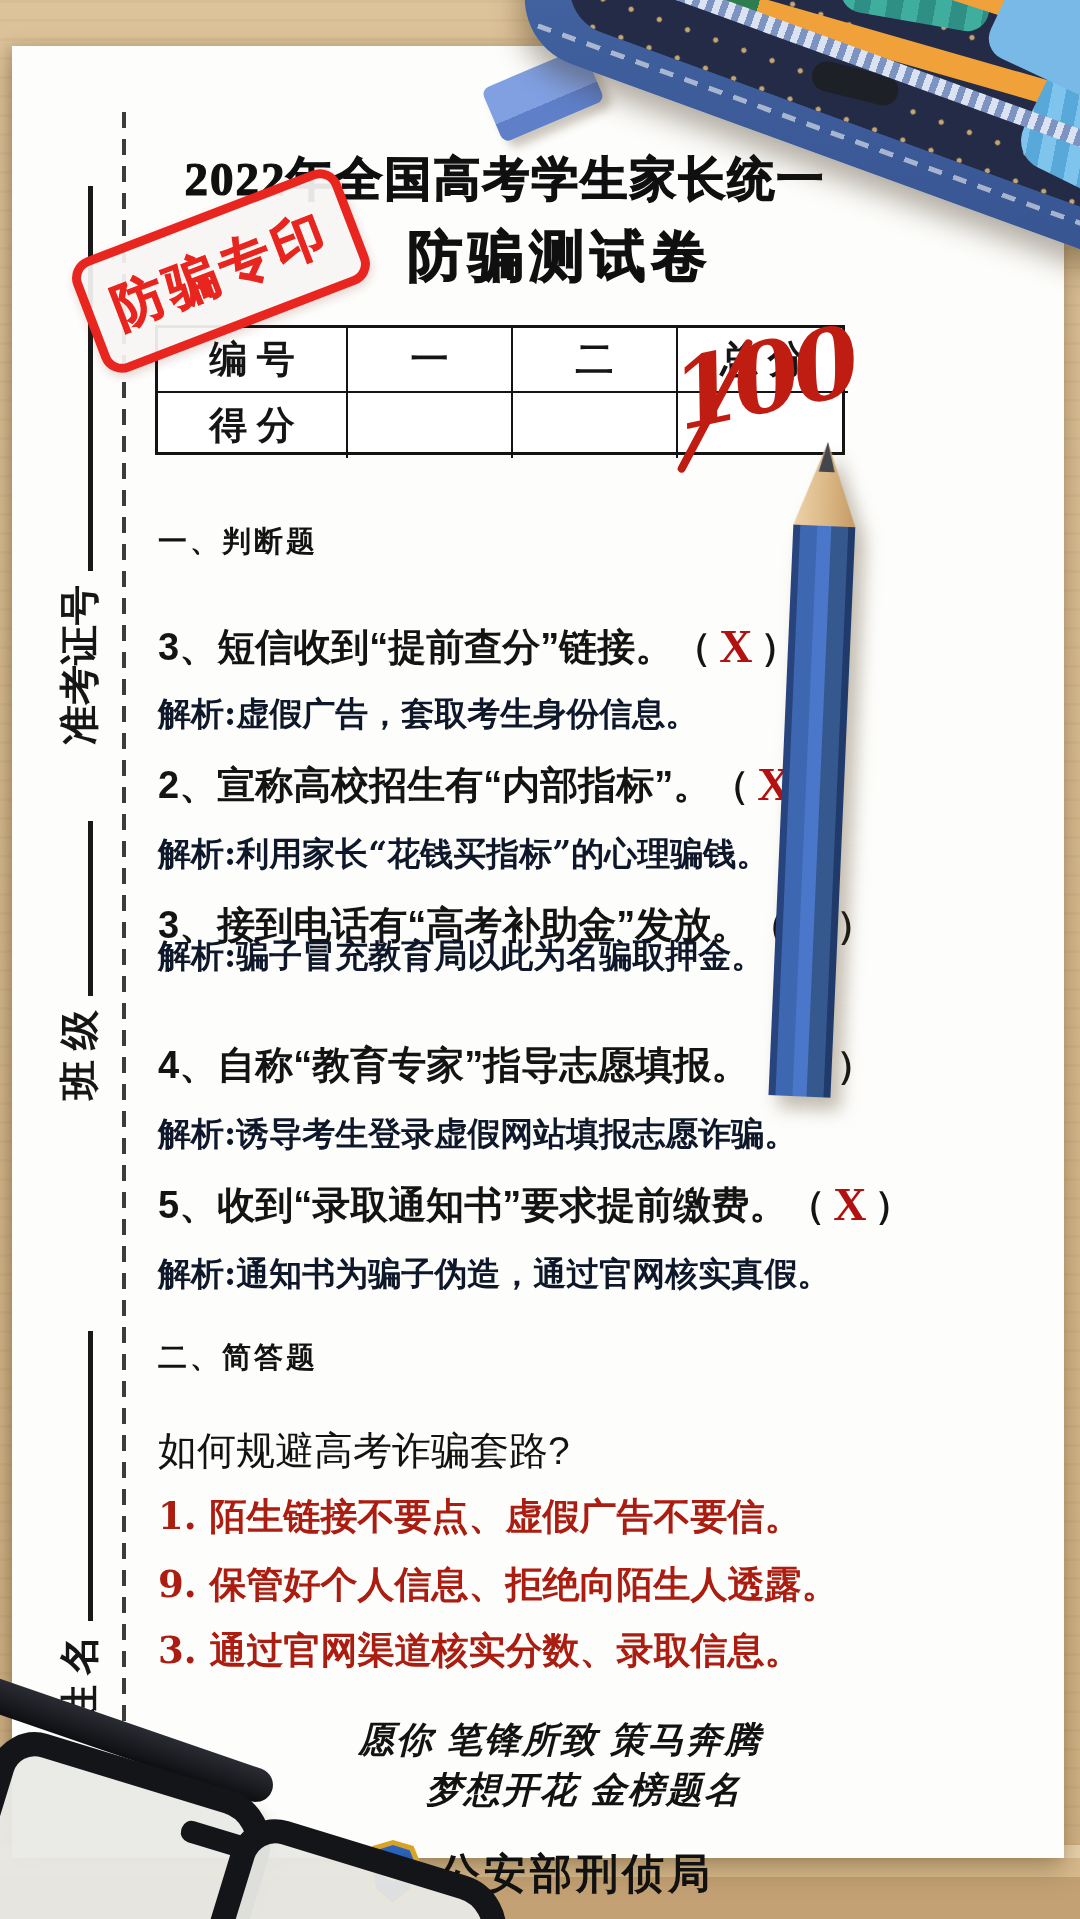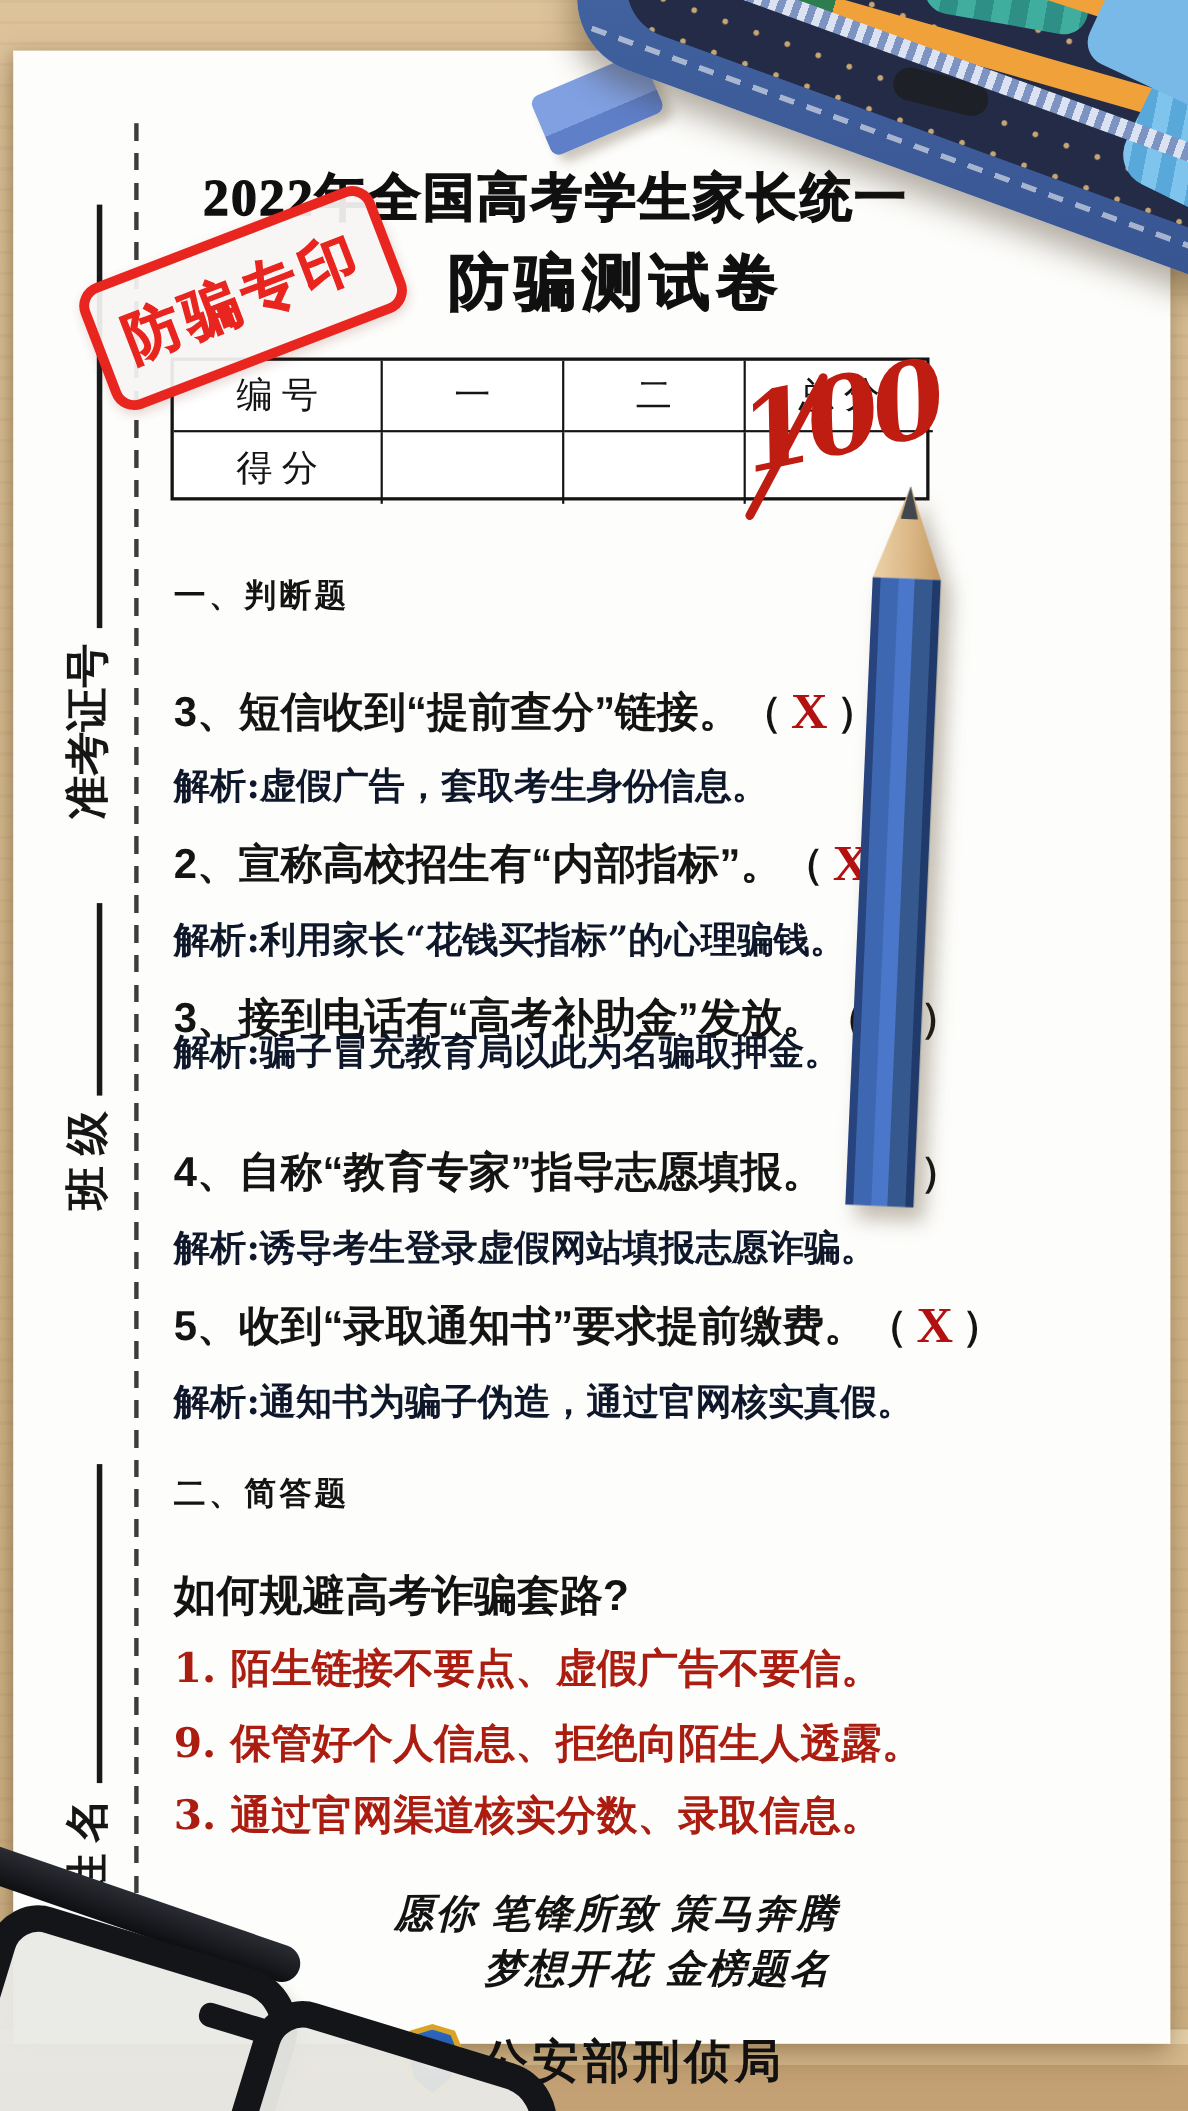--- a/index.html
+++ b/index.html
@@ -38,42 +38,42 @@
     border:9px solid #e8251f;border-radius:22px;background:rgba(247,245,243,.93);
     display:flex;align-items:center;justify-content:center;box-shadow:0 4px 10px rgba(120,40,30,.18);}
   .stamp span{font-family:"Liberation Serif",serif;font-weight:900;font-size:52px;color:#e8251f;
     letter-spacing:5px;-webkit-text-stroke:1px #e8251f;}
   
   .score-table{left:155px;top:325px;width:690px;height:130px;z-index:2;display:grid;
     grid-template-columns:190px 165px 165px 170px;grid-template-rows:65px 65px;
     border:3.5px solid #141414;box-sizing:border-box;background:#fff;}
   .score-table .cell{border-right:2.5px solid #141414;border-bottom:2.5px solid #141414;
     display:flex;align-items:center;justify-content:center;
-    font-family:"Liberation Serif","DejaVu Serif",serif;font-weight:normal;font-size:33px;color:#151515;}
+    font-family:"Liberation Serif","DejaVu Serif",serif;font-weight:bold;font-size:38px;color:#151515;}
   .score-table .cell:nth-child(4n){border-right:none;}
   .score-table .cell:nth-child(n+5){border-bottom:none;}
   .score-100{left:672px;top:322px;z-index:3;color:#c01d12;font-family:"DejaVu Serif",serif;
     font-style:italic;font-weight:bold;font-size:96px;letter-spacing:-6px;transform:rotate(-12deg);}
   .score-tail{left:640px;top:402px;width:150px;height:8px;background:#c01d12;border-radius:4px;
     transform:rotate(-62deg);z-index:3;}
   
   .sec-head{left:158px;z-index:2;font-weight:900;font-size:29px;color:#131313;letter-spacing:3px;}
   .q{left:158px;z-index:2;font-weight:800;font-size:38px;color:#141414;white-space:nowrap;}
   .q .mark{color:#b31111;font-family:"Liberation Serif",serif;font-size:46px;font-weight:bold;
     margin:0 8px;vertical-align:-2px;}
   .analysis{left:158px;z-index:2;font-family:"DejaVu Serif",serif;font-weight:bold;font-size:33px;
     color:#0f172a;white-space:nowrap;}
   .red-item{left:158px;z-index:2;font-family:"DejaVu Serif",serif;font-weight:bold;font-size:37px;
     color:#ab1d10;white-space:nowrap;}
-  .s2-question{left:158px;top:1424px;z-index:2;font-weight:700;font-size:39px;color:#131313;}
+  .s2-question{left:158px;top:1424px;z-index:2;font-weight:400;font-size:39px;color:#131313;}
   
   .blessing{z-index:2;font-style:italic;font-weight:900;font-size:36px;color:#131313;
     text-align:center;letter-spacing:2px;}
   .bless1{left:250px;top:1716px;width:620px;}
-  .bless2{left:288px;top:1766px;width:620px;}
+  .bless2{left:274px;top:1766px;width:620px;}
   .footer{left:0;top:1840px;width:1080px;z-index:4;display:flex;align-items:center;
     justify-content:center;gap:18px;}
   .badge{width:54px;height:68px;position:relative;
     clip-path:polygon(50% 0,88% 9%,100% 32%,88% 76%,50% 100%,12% 76%,0 32%,12% 9%);
     background:#d9a425;}
   .badge .inner{position:absolute;inset:5px;background:linear-gradient(180deg,#2d67c1,#123c7e);
     clip-path:polygon(50% 0,88% 9%,100% 32%,88% 76%,50% 100%,12% 76%,0 32%,12% 9%);}
   .badge .emb{position:absolute;left:50%;top:42%;width:24px;height:24px;transform:translate(-50%,-50%);
     border-radius:50%;background:radial-gradient(circle,#d7402a 0 35%,#e8c04a 35% 70%,rgba(0,0,0,0) 70%);}
   .footer .agency{font-weight:900;font-size:42px;color:#111;letter-spacing:4px;}

